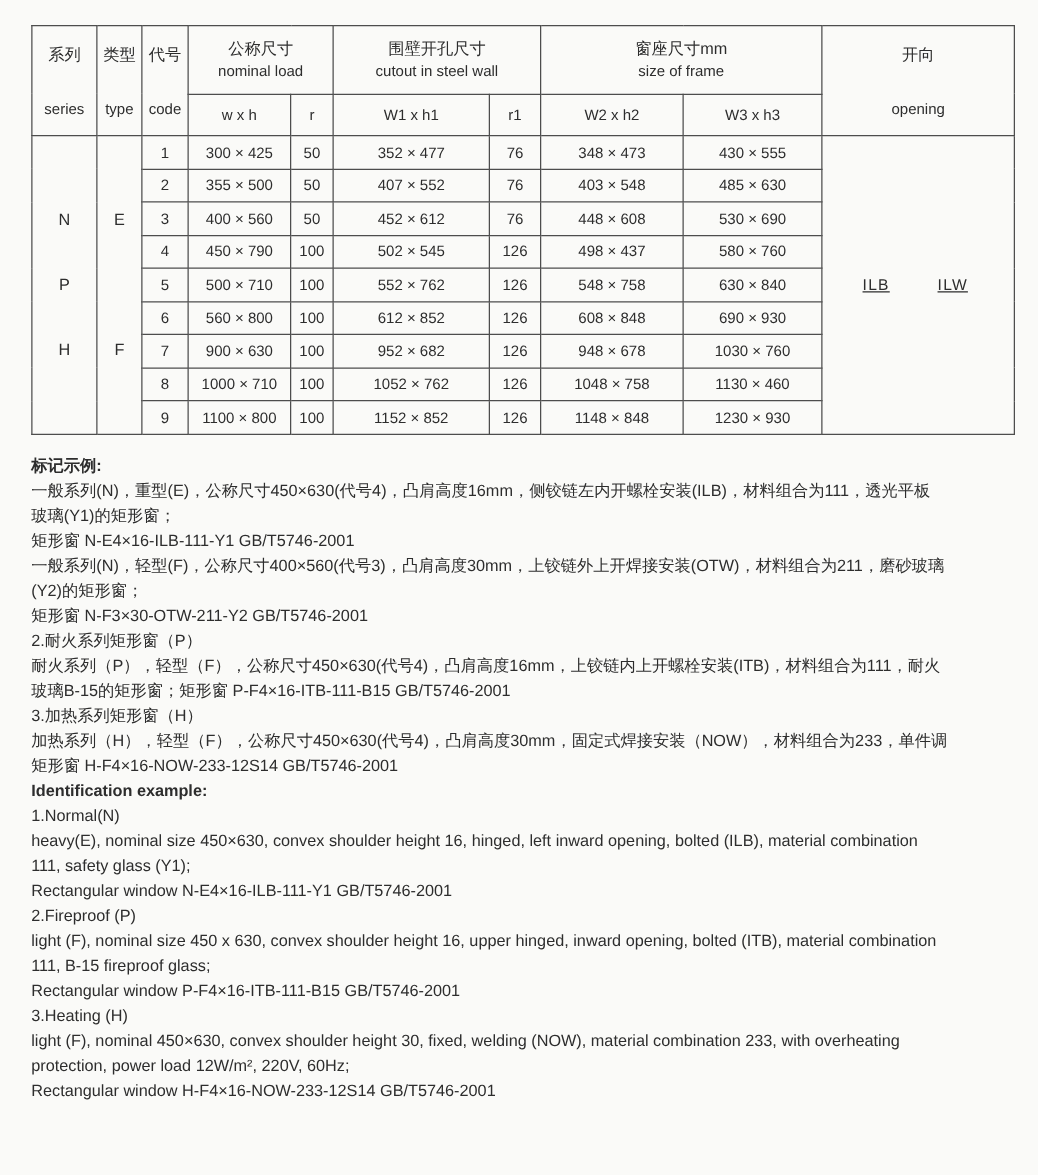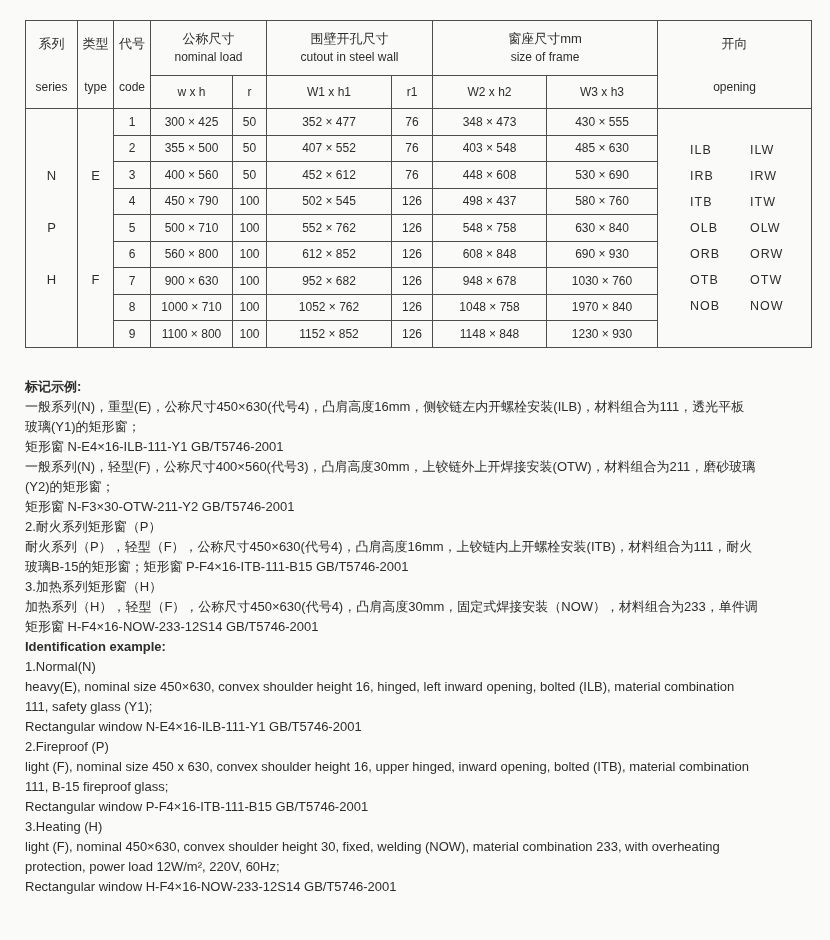--- a/index.html
+++ b/index.html
@@ -31,26 +31,26 @@
   .gstack { display:flex; flex-direction:column; justify-content:center; align-items:center; line-height:1.45;text-align:center; }
   .cn { font-size:13px; }
   .en { font-size:12px; }
 
   td.merged { vertical-align:middle; }
   .m-inner { display:flex; flex-direction:column; justify-content:center; align-items:center; height:100%; }
   .series-inner { gap:26px; }
   .type-inner { gap:78px; }
   .mline { height:26px; line-height:26px; font-size:13px; }
 
-  .opening-inner { display:flex; flex-direction:column; justify-content:center; height:100%; }
+  .opening-inner { display:flex; flex-direction:row; justify-content:space-between; height:100%;text-decoration:underline; }
   .opening-row { height:26px; line-height:26px; display:flex; padding-left:32px; }
   .opening-row span { width:60px; text-align:left; font-size:12.5px; letter-spacing:1px; }
 
   
-  .notes { position:absolute; left:25px; top:377px; width:795px; }
+  .notes { position:absolute; left:25px; top:363px; width:795px; }
   .note-line { height:20px; line-height:20px; font-size:13px; white-space:nowrap; }
   .note-line.bold { font-weight:bold; }
 </style>
 </head>
 <body>
 
 <div class="page">
 
   <table class="doc-table">
     <colgroup>
@@ -228,21 +228,21 @@
           <td>948 × 678</td>
           <td>1030 × 760</td>
         </tr>
         <tr>
           <td>8</td>
           <td>1000 × 710</td>
           <td>100</td>
           <td>1052 × 762</td>
           <td>126</td>
           <td>1048 × 758</td>
-          <td>1970 × 840</td>
+          <td>1130 × 460</td>
         </tr>
         <tr>
           <td>9</td>
           <td>1100 × 800</td>
           <td>100</td>
           <td>1152 × 852</td>
           <td>126</td>
           <td>1148 × 848</td>
           <td>1230 × 930</td>
         </tr>

